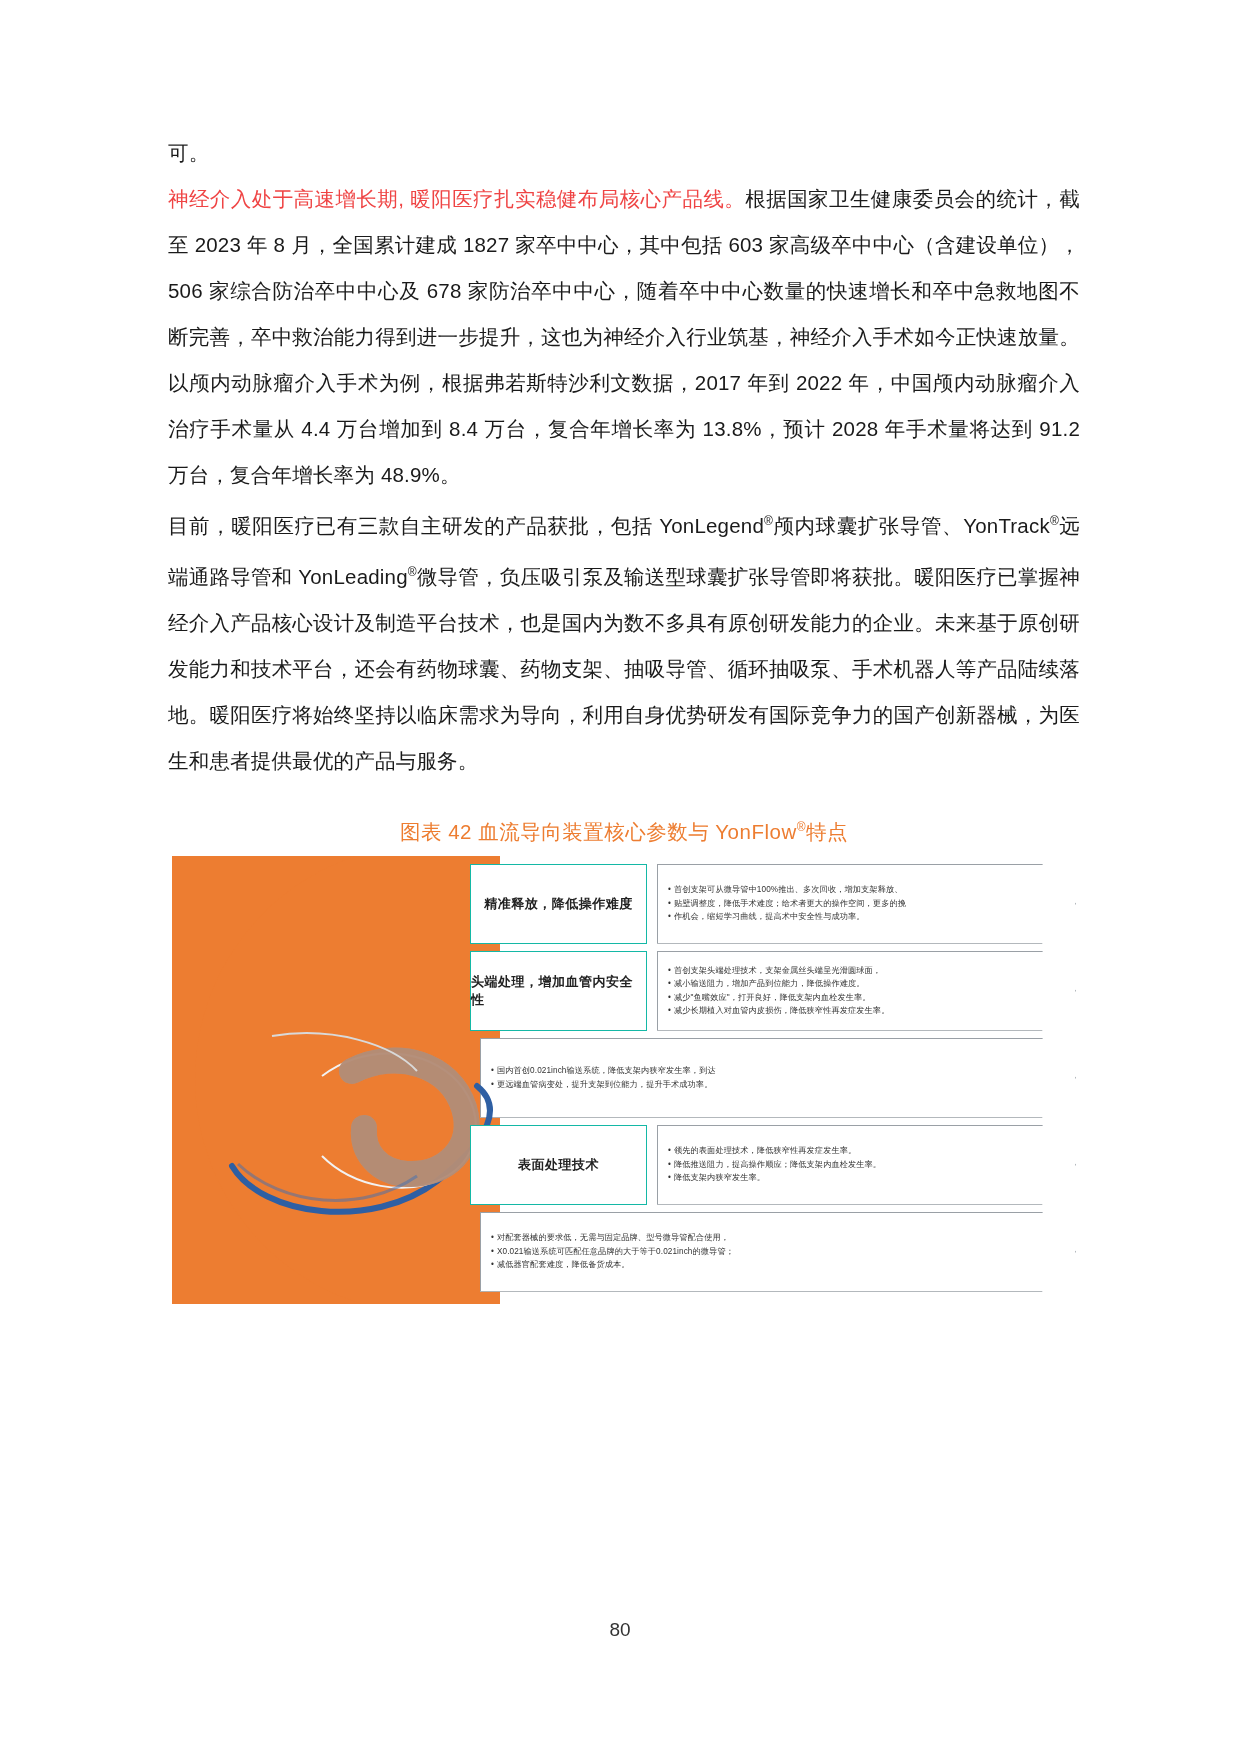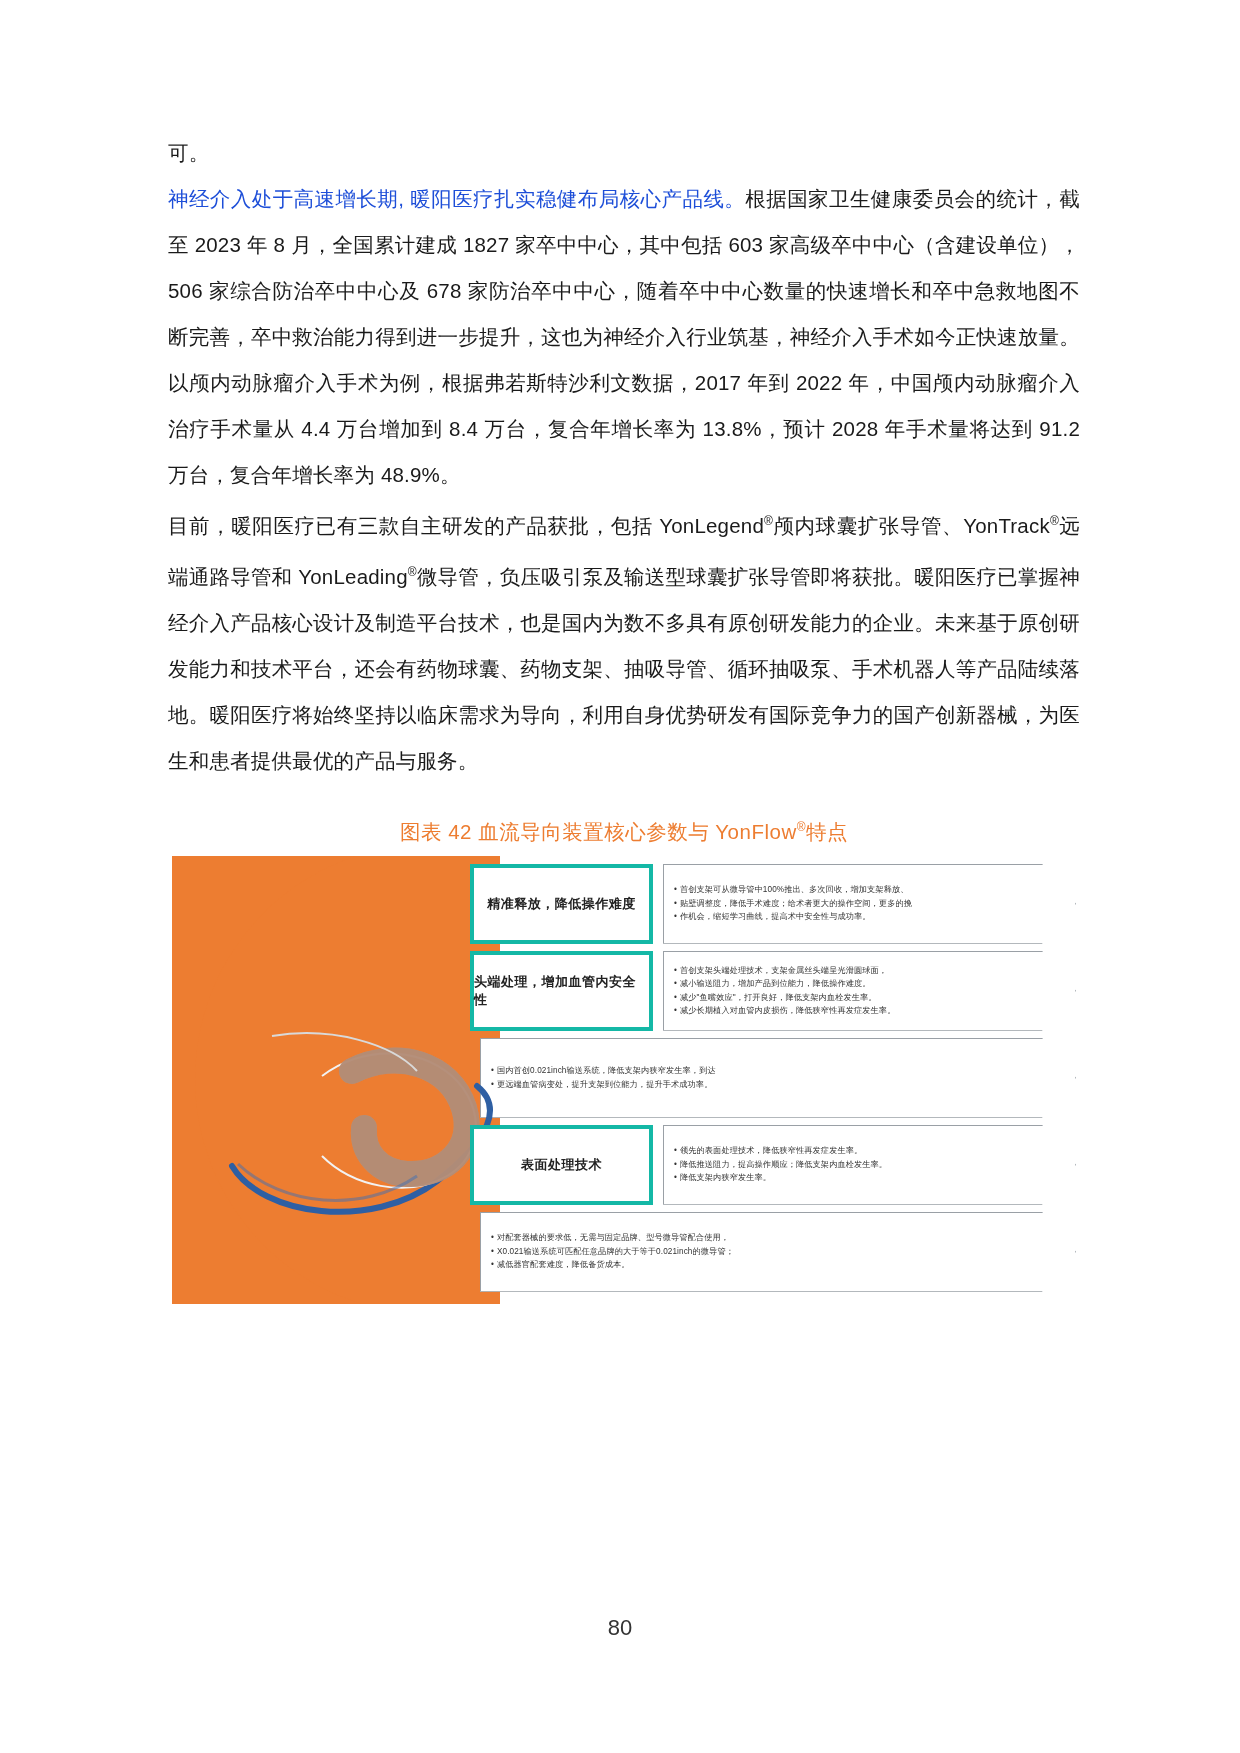--- a/index.html
+++ b/index.html
@@ -27,21 +27,21 @@
     line-height: 46px;
     text-align: justify;
     text-justify: inter-ideograph;
     letter-spacing: 0.2px;
   }
   .para {
     margin: 0 0 0 0;
     text-indent: 0;
   }
   .highlight {
-    color: #1d4ed8;
+    color: #ef4444;
   }
   .sup {
     font-size: 12px;
     vertical-align: super;
   }
   .figure-title {
     text-align: center;
     color: #ED7D31;
     font-size: 20.5px;
     font-weight: normal;
@@ -91,21 +91,21 @@
   }
   .row {
     position: relative;
     height: 80px;
     margin-bottom: 7px;
     display: flex;
     align-items: stretch;
   }
   .row-label {
     width: 175px;
-    border: 4px solid #14b8a6;
+    border: 1px solid #14b8a6;
     background: #ffffff;
     display: flex;
     align-items: center;
     justify-content: center;
     font-size: 13px;
     font-weight: bold;
     color: #222;
     letter-spacing: 0.5px;
     z-index: 4;
   }
@@ -142,21 +142,21 @@
     content: "•";
     margin-right: 3px;
     color: #333;
   }
   .page-number {
     position: absolute;
     left: 0;
     right: 0;
     bottom: 112px;
     text-align: center;
-    font-size: 22px;
+    font-size: 19px;
     color: #333;
   }
 </style>
 </head>
 <body>
 
 <div class="page">
 
   <div class="body-text">
 

